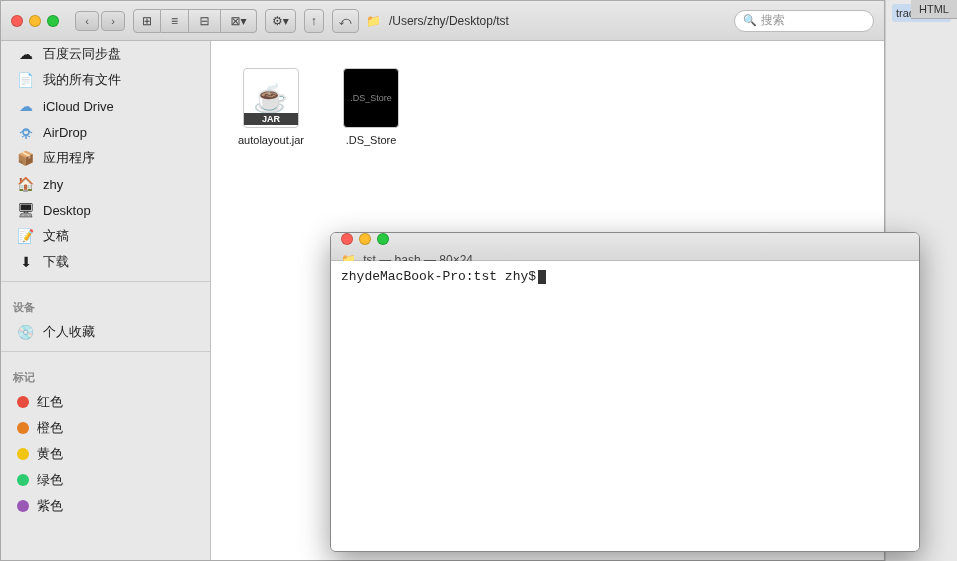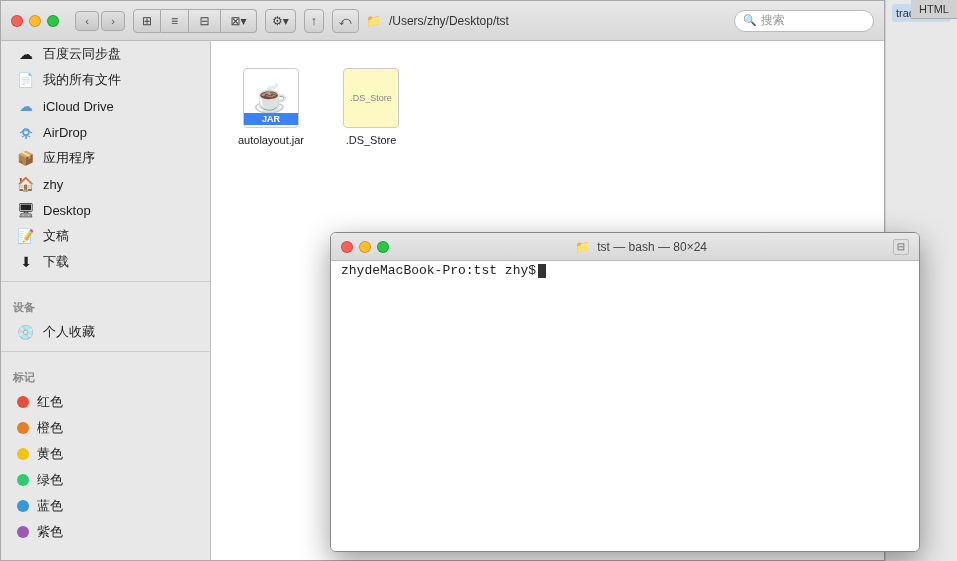--- a/index.html
+++ b/index.html
@@ -251,32 +251,32 @@
     }
 
     .jar-coffee {
       font-size: 28px;
     }
 
     .jar-label-badge {
       position: absolute;
       bottom: 2px;
       left: 0; right: 0;
-      background: #3b82f6;
+      background: #404040;
       color: white;
       font-size: 9px;
       font-weight: bold;
       text-align: center;
       padding: 1px 0;
     }
 
     .ds-store-icon {
       width: 56px;
       height: 60px;
-      background: #fef9c3;
+      background: #000000;
       border: 1px solid #ccc;
       border-radius: 4px;
       display: flex;
       align-items: center;
       justify-content: center;
       font-size: 11px;
       color: #666;
     }
 
     .file-name {
@@ -302,42 +302,43 @@
       flex-direction: column;
       overflow: hidden;
       z-index: 5;
     }
 
     .terminal-titlebar {
       height: 28px;
       background: linear-gradient(to bottom, #e8e8e8, #d8d8d8);
       border-bottom: 1px solid #bbb;
       display: flex;
-      align-items: center;
+      align-items: flex-start;
       padding: 0 10px;
       gap: 8px;
       flex-shrink: 0;
+      flex-direction: column;
     }
 
     .terminal-title {
       flex: 1;
       text-align: center;
       font-size: 12px;
       color: #444;
     }
 
     .terminal-title .folder-icon {
       color: #5b9bd5;
       margin-right: 4px;
     }
 
     .terminal-body {
       flex: 1;
       background: white;
-      padding: 2px 10px;
+      padding: 8px 10px;
       font-family: "Courier New", monospace;
       font-size: 13px;
       color: #222;
       overflow: auto;
       position: relative;
     }
 
     .terminal-prompt {
       display: flex;
       align-items: center;
@@ -521,24 +522,20 @@
       </div>
       <div class="sidebar-item">
         <div class="color-dot" style="background:#f1c40f;"></div>
         <span>黄色</span>
       </div>
       <div class="sidebar-item">
         <div class="color-dot" style="background:#2ecc71;"></div>
         <span>绿色</span>
       </div>
       <div class="sidebar-item">
-        <div class="color-dot" style="background:#3498db;"></div>
-        <span>蓝色</span>
-      </div>
-      <div class="sidebar-item">
         <div class="color-dot" style="background:#9b59b6;"></div>
         <span>紫色</span>
       </div>
 
     </div>
 
     <div class="finder-main">
       <div class="file-grid">
 
         <div class="file-item">

